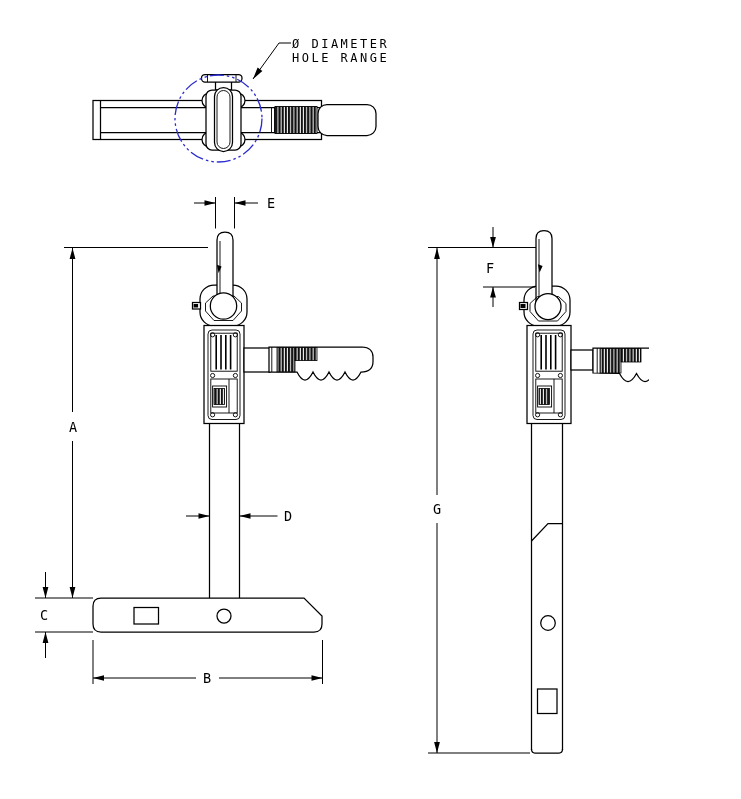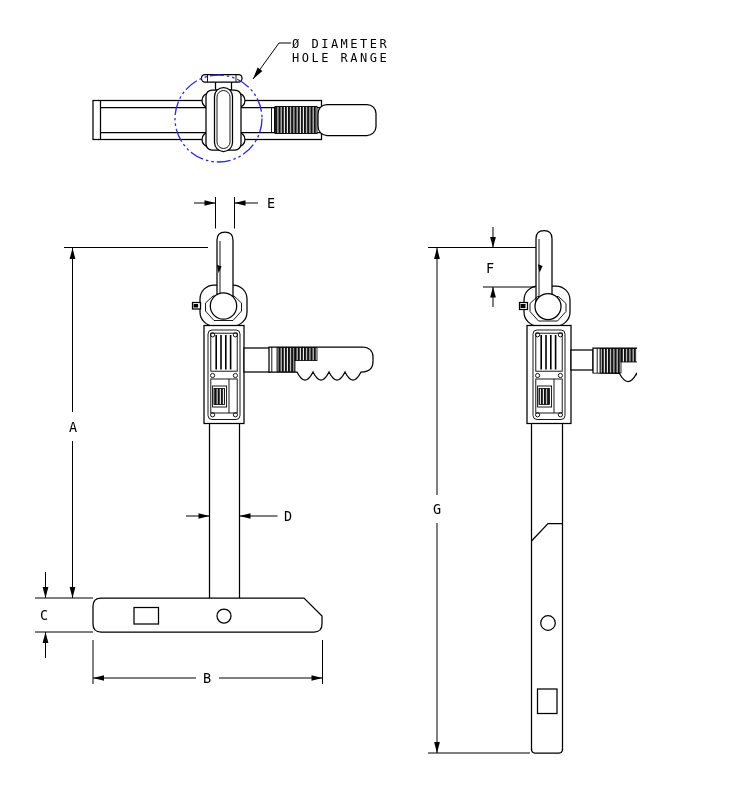--- a/index.html
+++ b/index.html
@@ -1,17 +1,17 @@
 <!DOCTYPE html>
 <html style="--ink: #000000; --phantom: #2a2ad0; --paper: #ffffff;"><head>
 <meta charset="utf-8">
 <style>
   html,body{margin:0;padding:0;background:#ffffff;}
   .sheet{position:relative;width:637px;height:799px;background:var(--paper,#fff);overflow:hidden;
-         font-family:"DejaVu Sans Mono", monospace;}
+         font-family:"DejaVu Sans Mono", monospace;padding-left:12px;}
   svg{position:absolute;left:0;top:0;}
   
   .ln{stroke:var(--ink,#000);stroke-width:1.25;fill:none;stroke-linecap:butt;}
   .fw{stroke:var(--ink,#000);stroke-width:1.25;fill:#ffffff;}
   .thin{stroke:var(--ink,#000);stroke-width:0.9;fill:none;}
   .dim{stroke:var(--ink,#000);stroke-width:1;fill:none;}
   .arr{fill:var(--ink,#000);stroke:none;}
   .erase{fill:#ffffff;stroke:none;}
   .dark{fill:var(--ink,#000);stroke:none;}
   .slot{stroke:var(--ink,#000);stroke-width:1.6;fill:none;}

